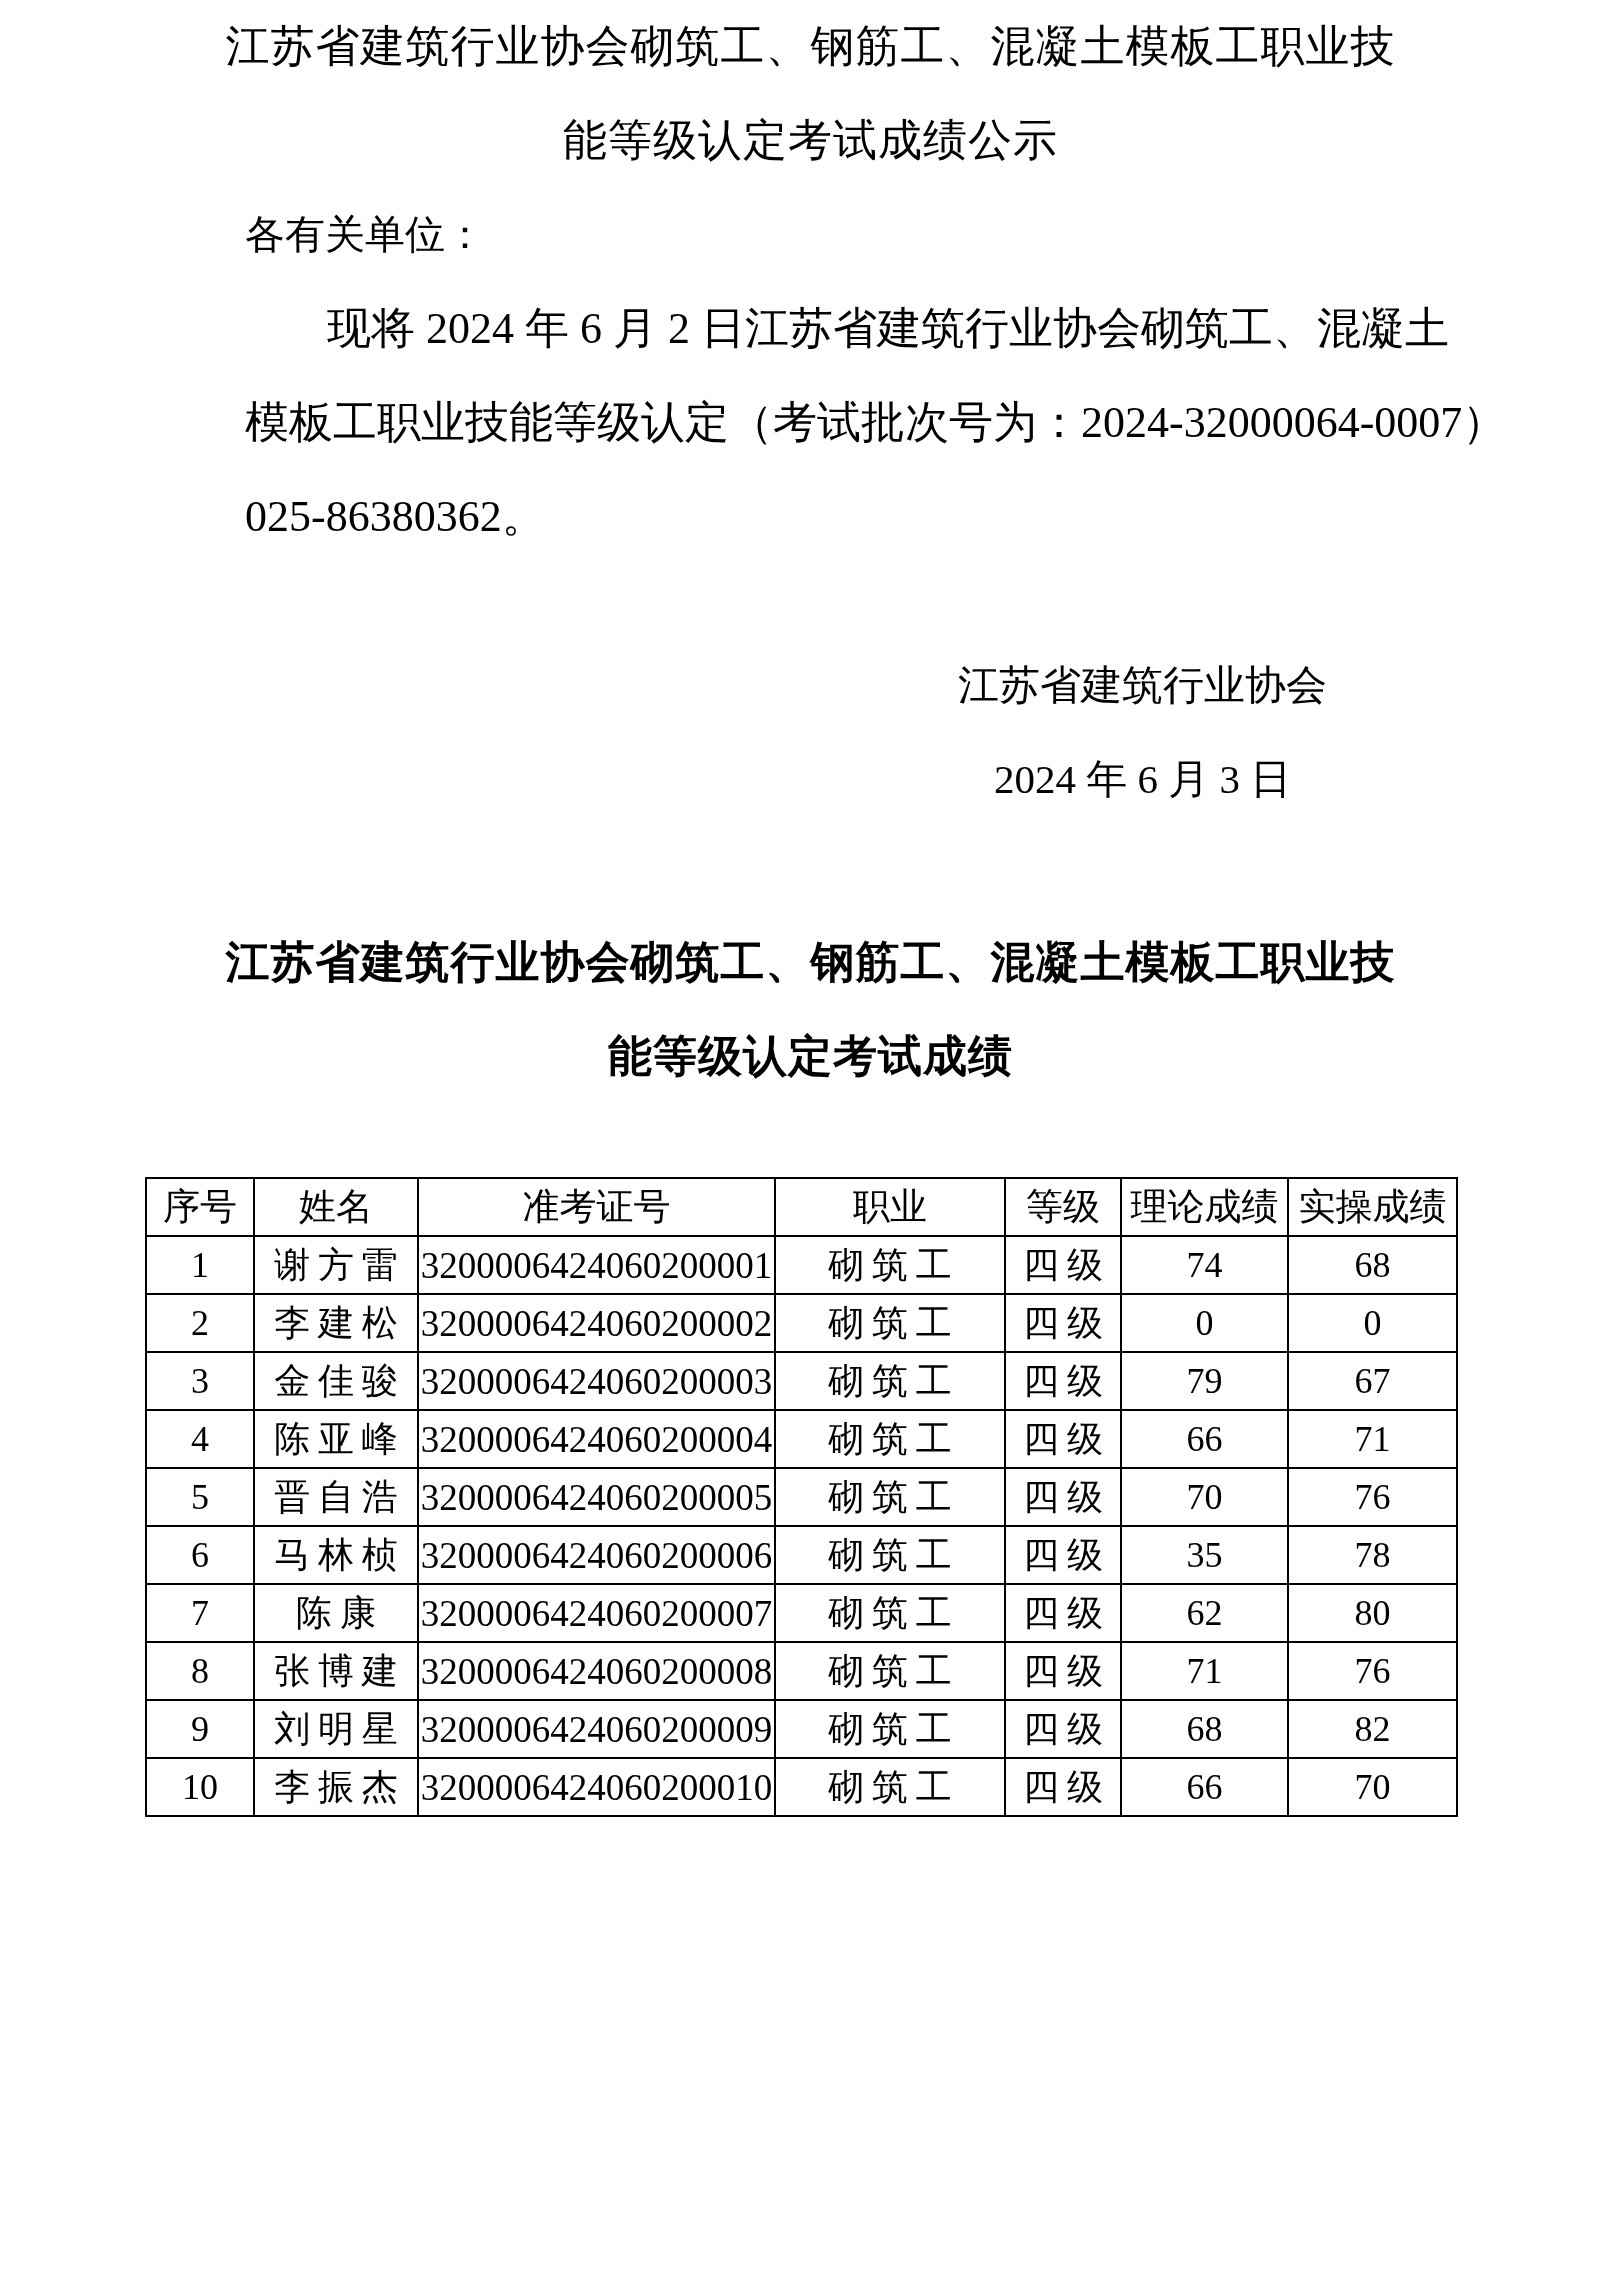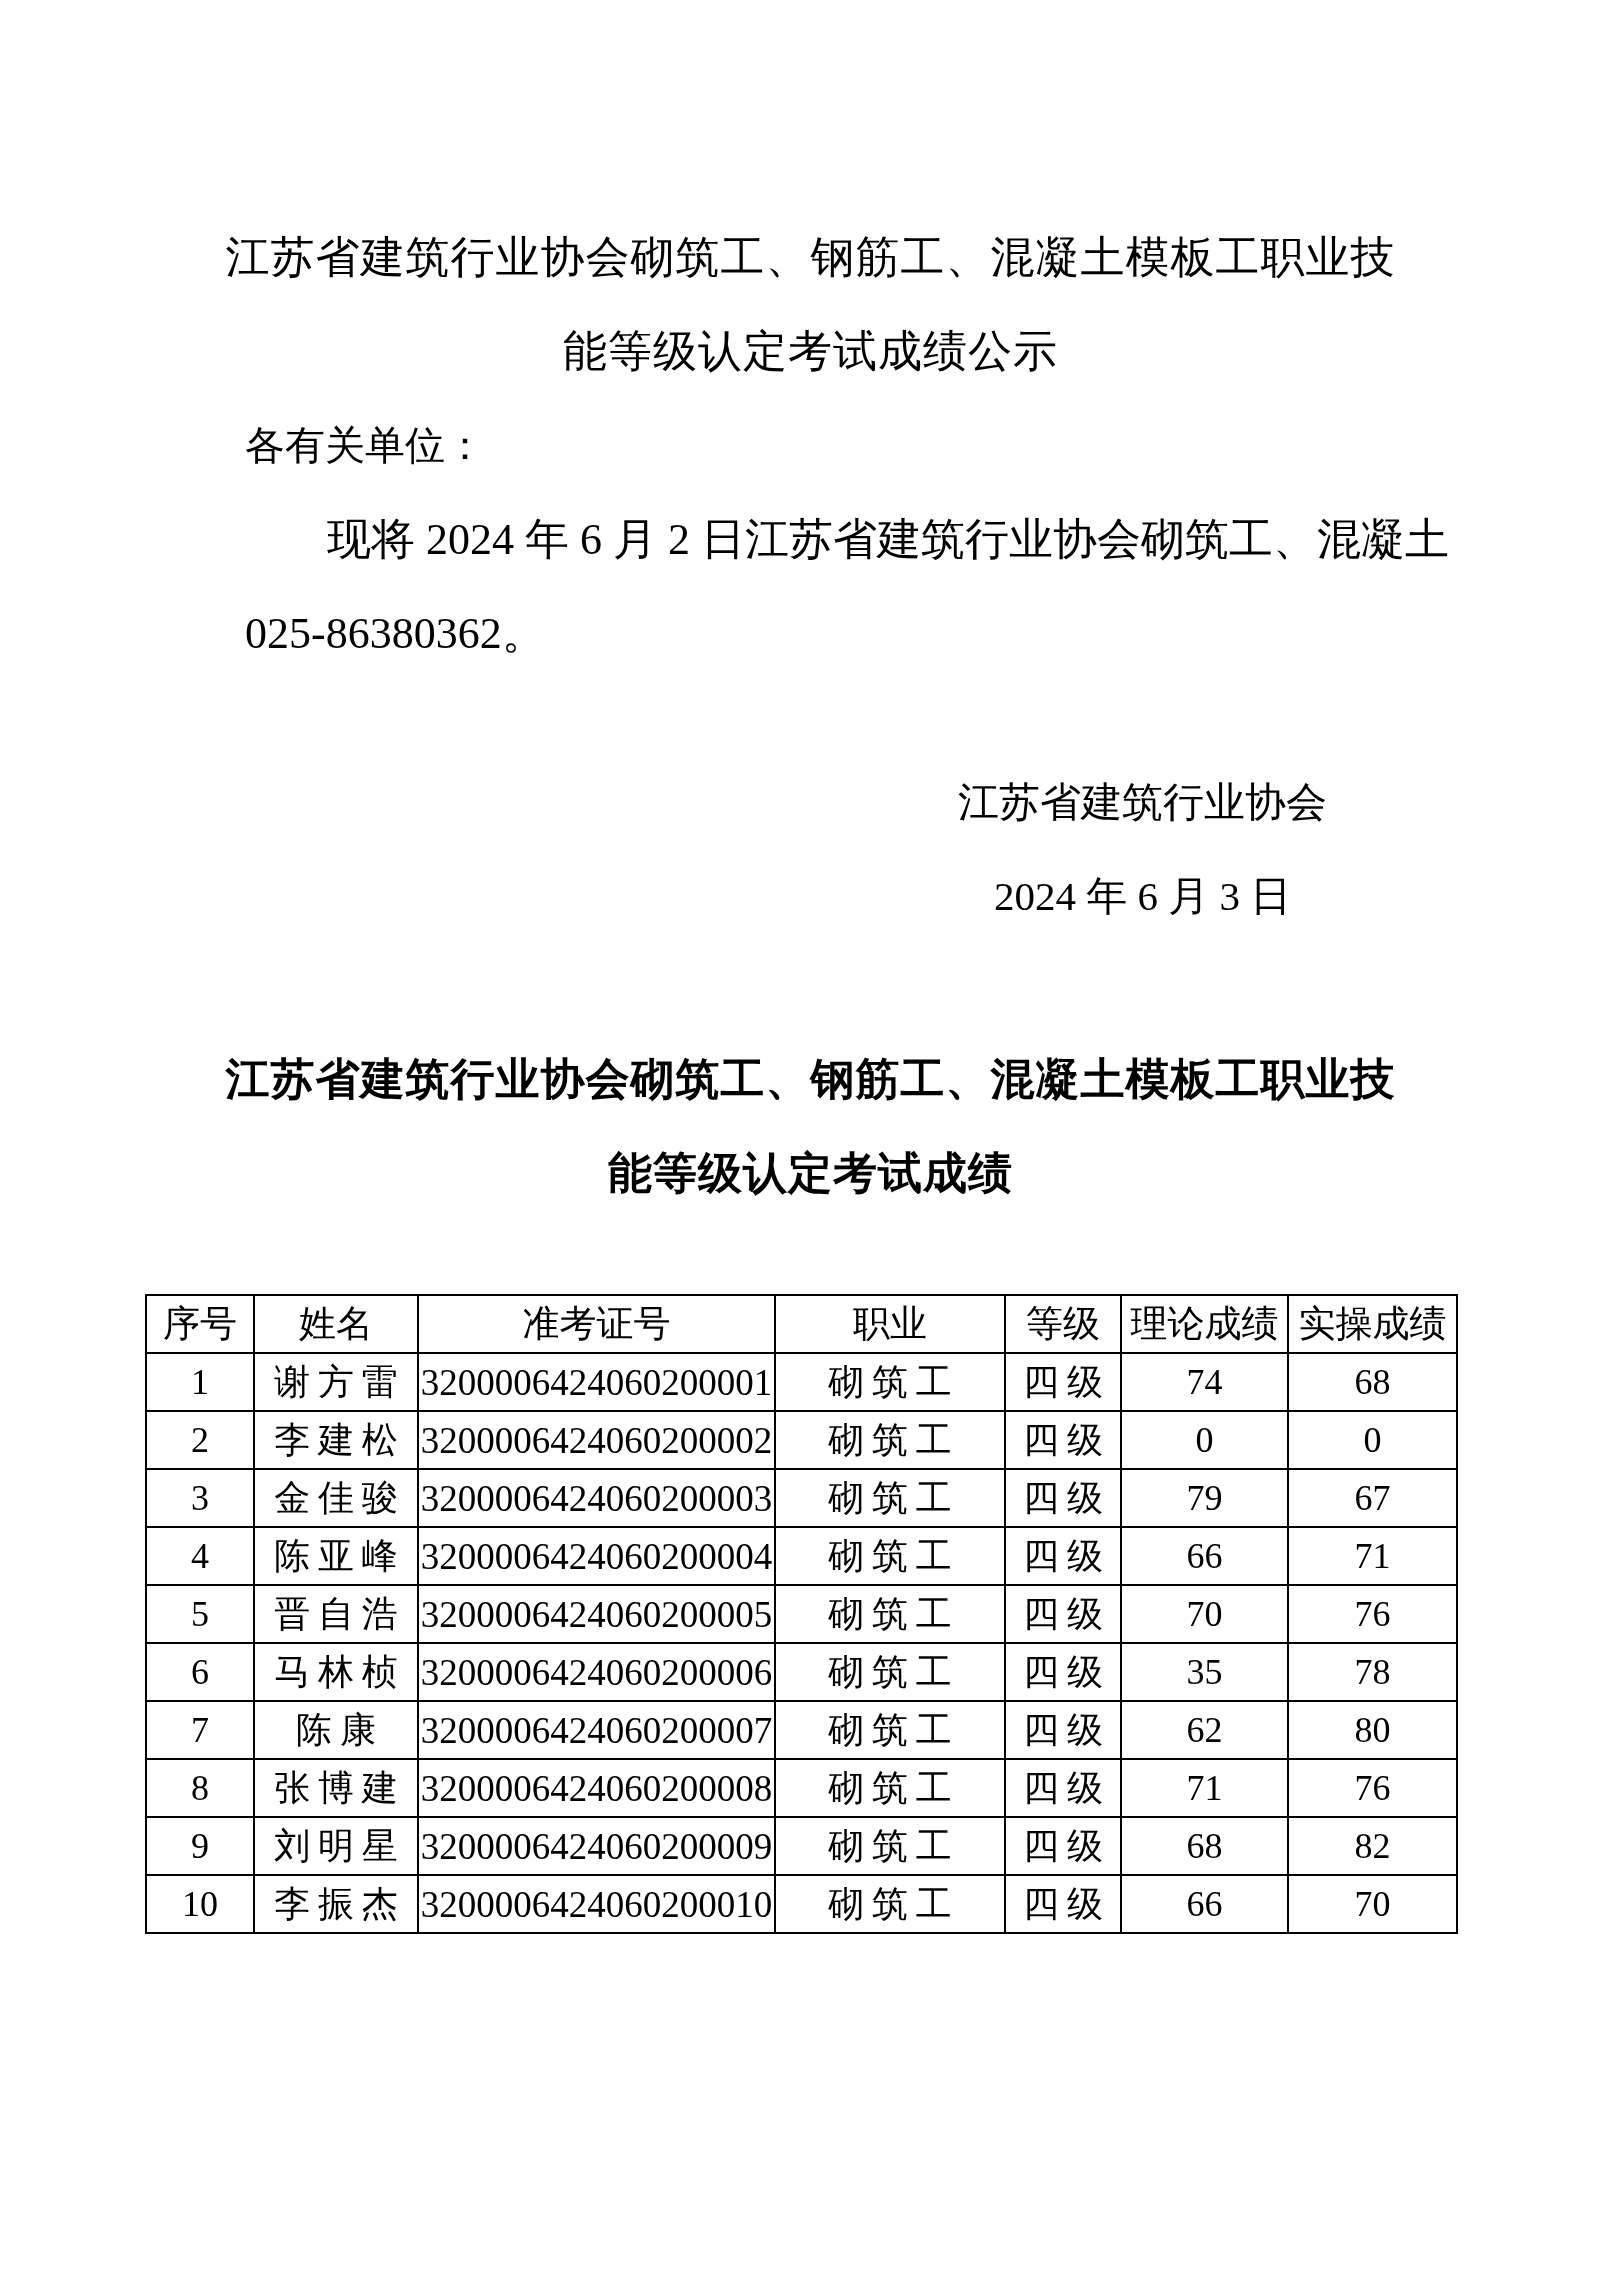--- a/index.html
+++ b/index.html
@@ -10,21 +10,20 @@
   body {
     width: 1621px;
     height: 2293px;
     overflow: hidden;
     font-family: "Liberation Serif", "DejaVu Serif", serif;
     color: #000000;
   }
   .doc {
     width: 1621px;
     height: 2074px;
-    padding-top: 211px;
     box-sizing: border-box;
   }
   .main-title {
     font-size: 44px;
     line-height: 94px;
     text-align: center;
     font-weight: normal;
     letter-spacing: 1px;
     white-space: nowrap;
   }
@@ -107,20 +106,21 @@
 <div class="doc">
 
   <div class="main-title">
     <div>江苏省建筑行业协会砌筑工、钢筋工、混凝土模板工职业技</div>
     <div>能等级认定考试成绩公示</div>
   </div>
 
   <div class="salutation">各有关单位：</div>
 
   <div class="para-line indent">现将 2024 年 6 月 2 日江苏省建筑行业协会砌筑工、混凝土</div>
+  <div class="para-line">模板工职业技能等级认定（考试批次号为：2024-32000064-0007）</div>
   <div class="para-line">025-86380362。</div>
 
   <div class="sign-block">
     <div class="sign-line">江苏省建筑行业协会</div>
     <div class="sign-line">2024 年 6 月 3 日</div>
   </div>
 
   <div class="table-title">
     <div>江苏省建筑行业协会砌筑工、钢筋工、混凝土模板工职业技</div>
     <div>能等级认定考试成绩</div>

